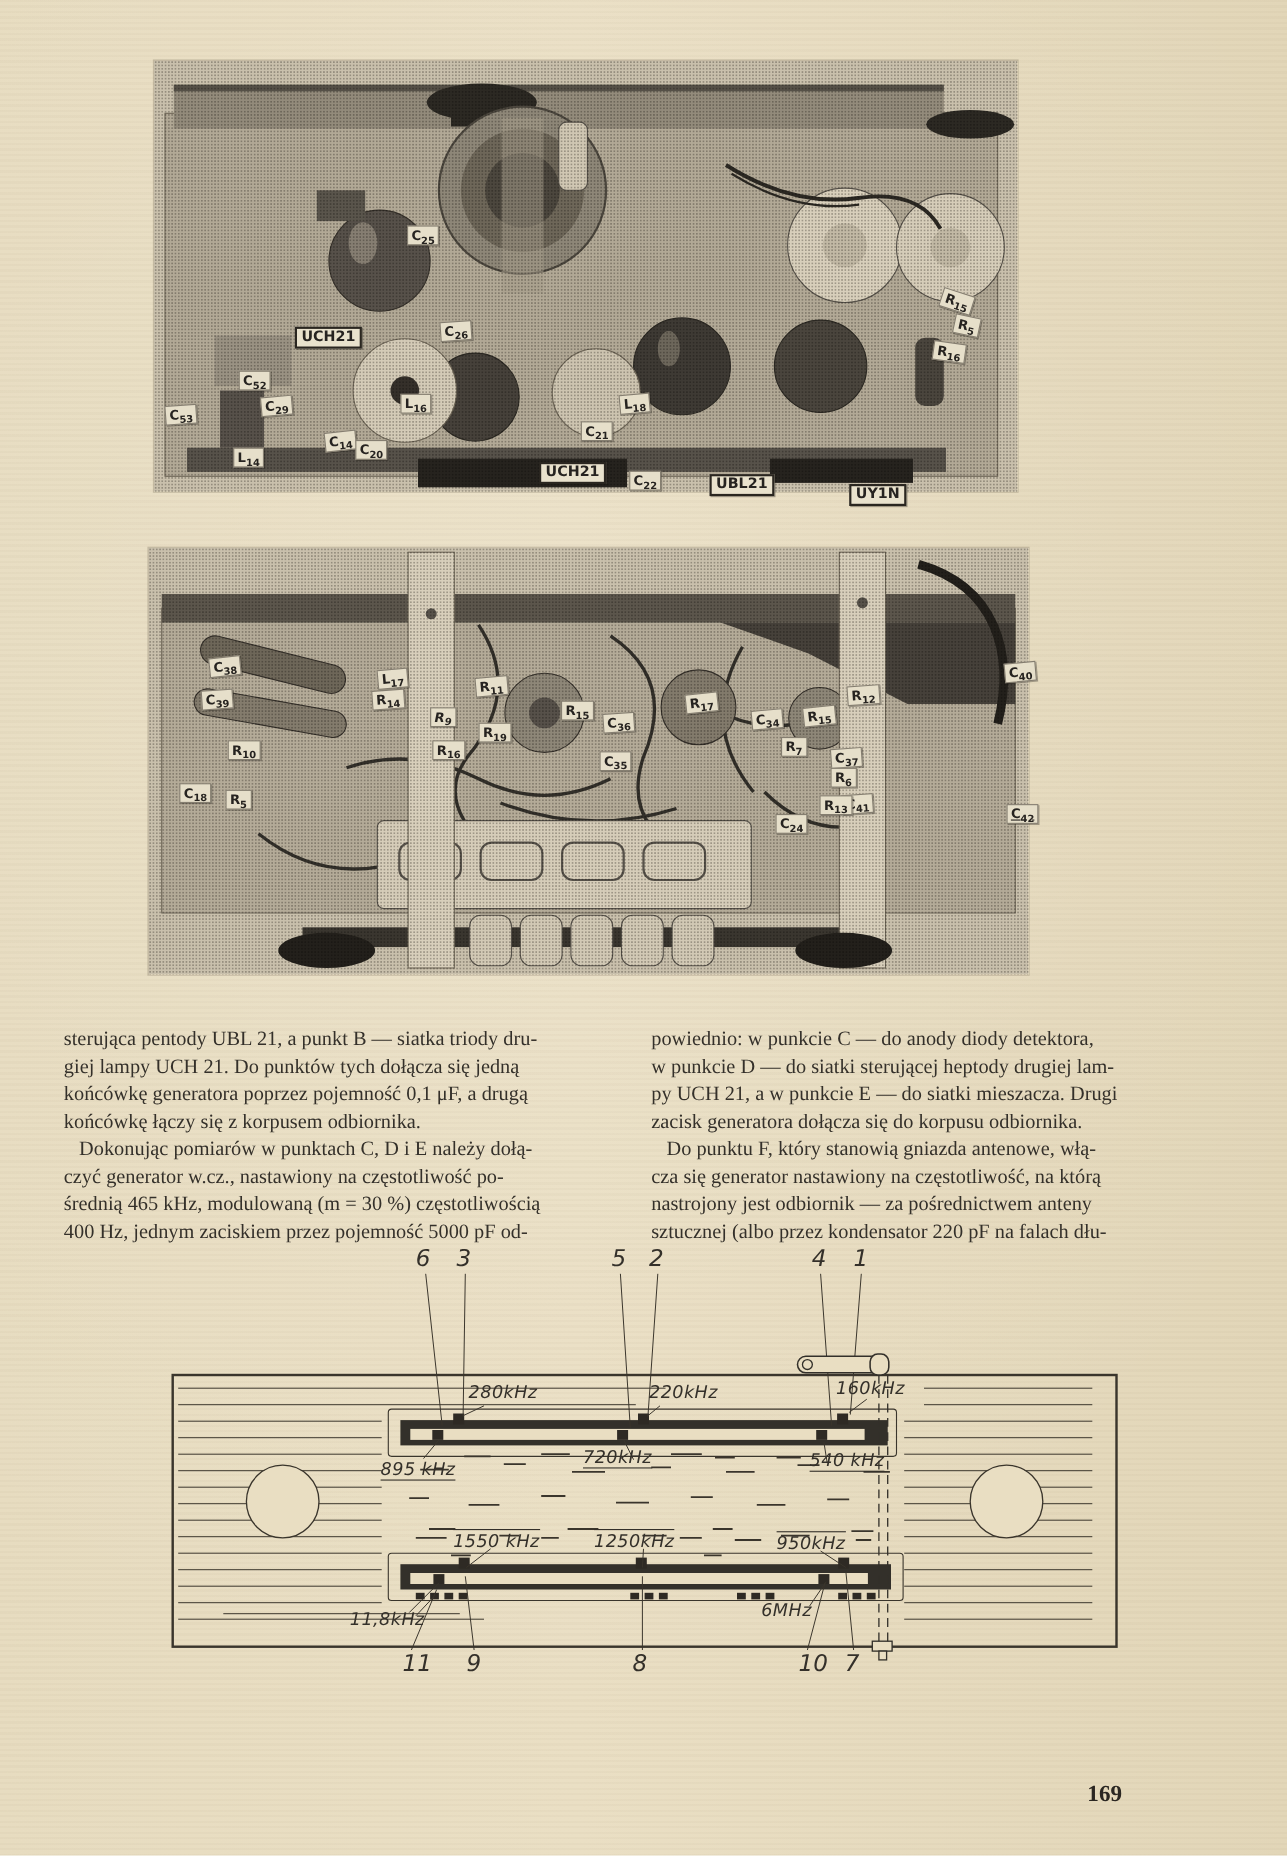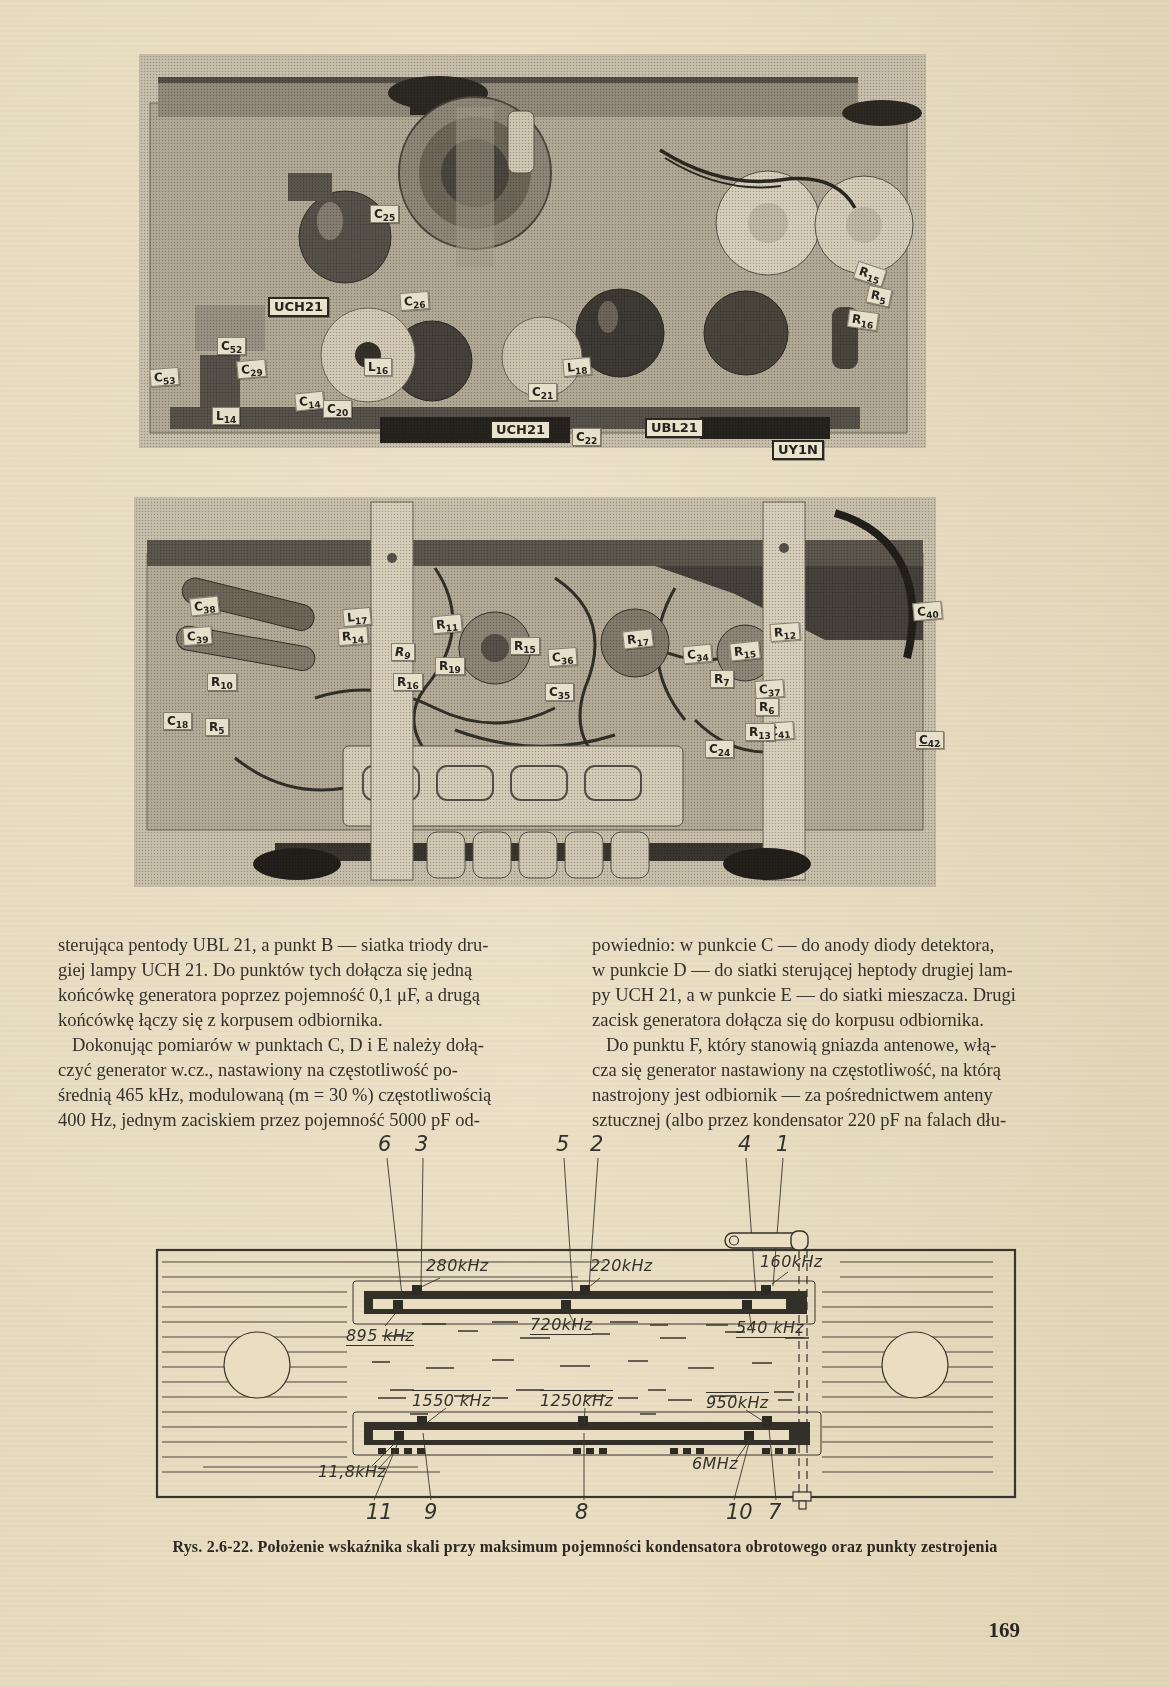--- a/index.html
+++ b/index.html
@@ -87,21 +87,21 @@
         <span class="ctag" style="left: 72px; top: 352px;">L<sub>14</sub></span>
         <span class="ctag" style="left: 155px; top: 337px; transform: rotate(-6deg);">C<sub>14</sub></span>
         <span class="ctag" style="left: 200px; top: 303px; margin-left: 24px;">L<sub>16</sub></span>
         <span class="ctag" style="left: 183px; top: 345px;">C<sub>20</sub></span>
         <span class="ctag" style="left: 230px; top: 150px;">C<sub>25</sub></span>
         <span class="ctag" style="left: 260px; top: 237px; transform: rotate(-4deg);">C<sub>26</sub></span>
         <span class="ctag" style="left: 388px; top: 328px;">C<sub>21</sub></span>
         <span class="ctag" style="left: 423px; top: 303px; transform: rotate(-5deg);">L<sub>18</sub></span>
         <span class="ctag plate" style="left: 350px; top: 365px;">UCH21</span>
         <span class="ctag" style="left: 432px; top: 373px;">C<sub>22</sub></span>
-        <span class="ctag plate" style="left: 505px; top: 363px;">UBL21</span>
+        <span class="ctag plate" style="left: 505px; top: 376px;">UBL21</span>
         <span class="ctag plate" style="left: 632px; top: 385px;">UY1N</span>
         <span class="ctag" style="left: 715px; top: 210px; transform: rotate(18deg);">R<sub>15</sub></span>
         <span class="ctag" style="left: 727px; top: 232px; transform: rotate(12deg);">R<sub>5</sub></span>
         <span class="ctag" style="left: 708px; top: 256px; transform: rotate(8deg);">R<sub>16</sub></span>
       </div>
   </div>
 
   <div class="photo" style="left:135px;top:498px;width:800px;height:388px;">
     <svg width="800" height="388" viewBox="0 0 800 388">
       <rect width="800" height="388" fill="#c9c0ac"></rect>
@@ -289,16 +289,15 @@
         <span class="callout" style="left: 598px; top: 4px;">4</span>
         <span class="callout" style="left: 636px; top: 4px;">1</span>
         <span class="callout" style="left: 226px; top: 372px;">11</span>
         <span class="callout" style="left: 284px; top: 372px;">9</span>
         <span class="callout" style="left: 435px; top: 372px;">8</span>
         <span class="callout" style="left: 586px; top: 372px;">10</span>
         <span class="callout" style="left: 628px; top: 372px;">7</span>
       </div>
   </div>
 
-  <div class="cap" style="left:140px;top:1535px;width:890px;line-height:23px;">Rys. 2.6-22. Położenie wskaźnika skali przy maksimum pojemności kondensatora obrotowego oraz punkty zestrojenia</div>
 
   <div class="pagenum" style="right:150px;top:1618px;">169</div>
 </div>
 
 </body></html>

